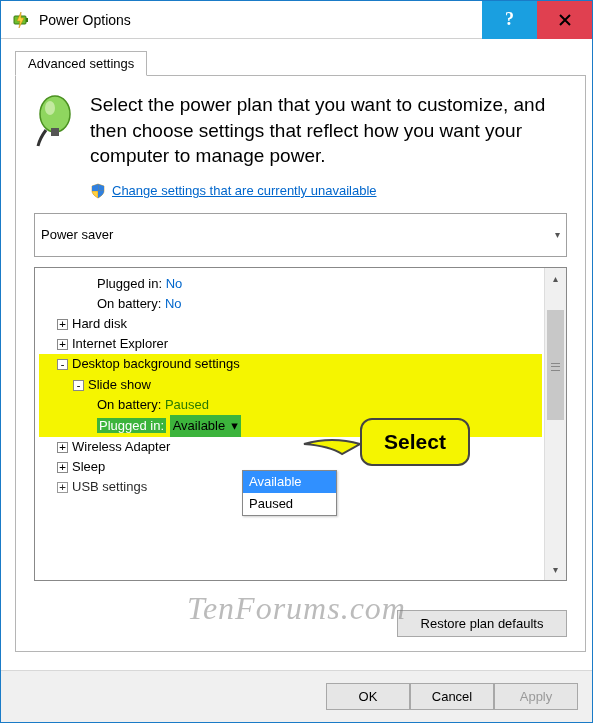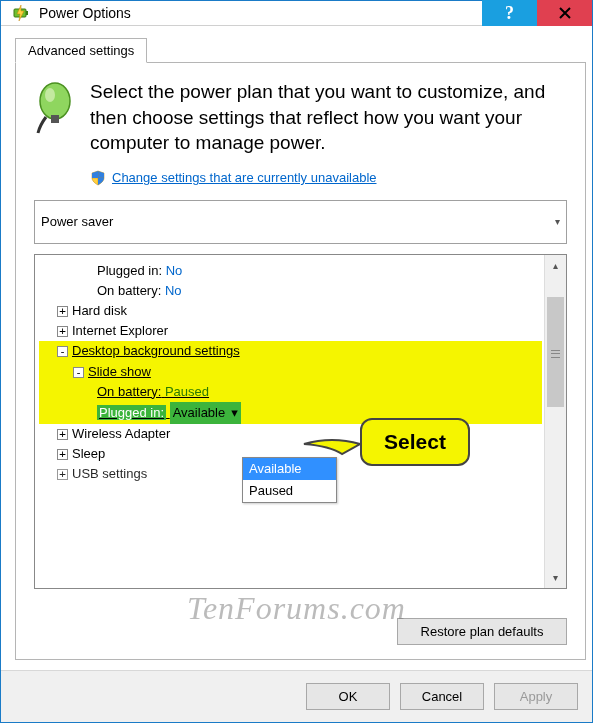--- a/index.html
+++ b/index.html
@@ -15,21 +15,21 @@
   }
   .window {
     width: 593px;
     height: 723px;
     border: 1px solid #1a7bc7;
     background: #fff;
     display: flex;
     flex-direction: column;
   }
   .titlebar {
-    height: 25px;
+    height: 38px;
     background: #fff;
     display: flex;
     align-items: center;
     border-bottom: 1px solid #d0d0d0;
   }
   .title-icon {
     width: 20px; height: 20px;
     margin: 0 8px 0 10px;
   }
   .title-text {
@@ -147,21 +147,21 @@
     border:1px solid #888;
     text-align:center;
     line-height:9px;
     font-size:11px;
     margin-right:4px;
     vertical-align: 0px;
     font-family: monospace;
     background:#fff;
   }
   .val-link { color:#0066cc; }
-  .hl { background: #f5f500; display:block;text-decoration:underline;}
+  .hl { background: #f5f500; display:block;}
   .hl-sel { background:#3cb43c; color:#fff; padding:0 2px;}
   .combo {
     display:inline-flex; align-items:center;
     background:#3cb43c; color:#000;
     border:1px solid #3cb43c;
     padding: 0 2px; gap:6px;
   }
   .combo span:first-child{ color:#000;}
   .dropdown {
     position:absolute;
@@ -185,24 +185,24 @@
     background:#e6e6e6;
     padding: 5px 14px;
     font-size:13px;
     min-width: 84px;
     text-align:center;
   }
   .btn.disabled { color:#9a9a9a; }
   .btn-row {
     display:flex;
     justify-content:flex-end;
-    gap: 10px;
     padding: 12px 14px;
     background:#f0f0f0;
     border-top:1px solid #d8d8d8;
+    margin-top:8px;
   }
   .callout {
     position:absolute;
     left: 360px;
     top: 418px;
     z-index:10;
   }
   .callout-body {
     background:#f5f500;
     border:2px solid #444;

